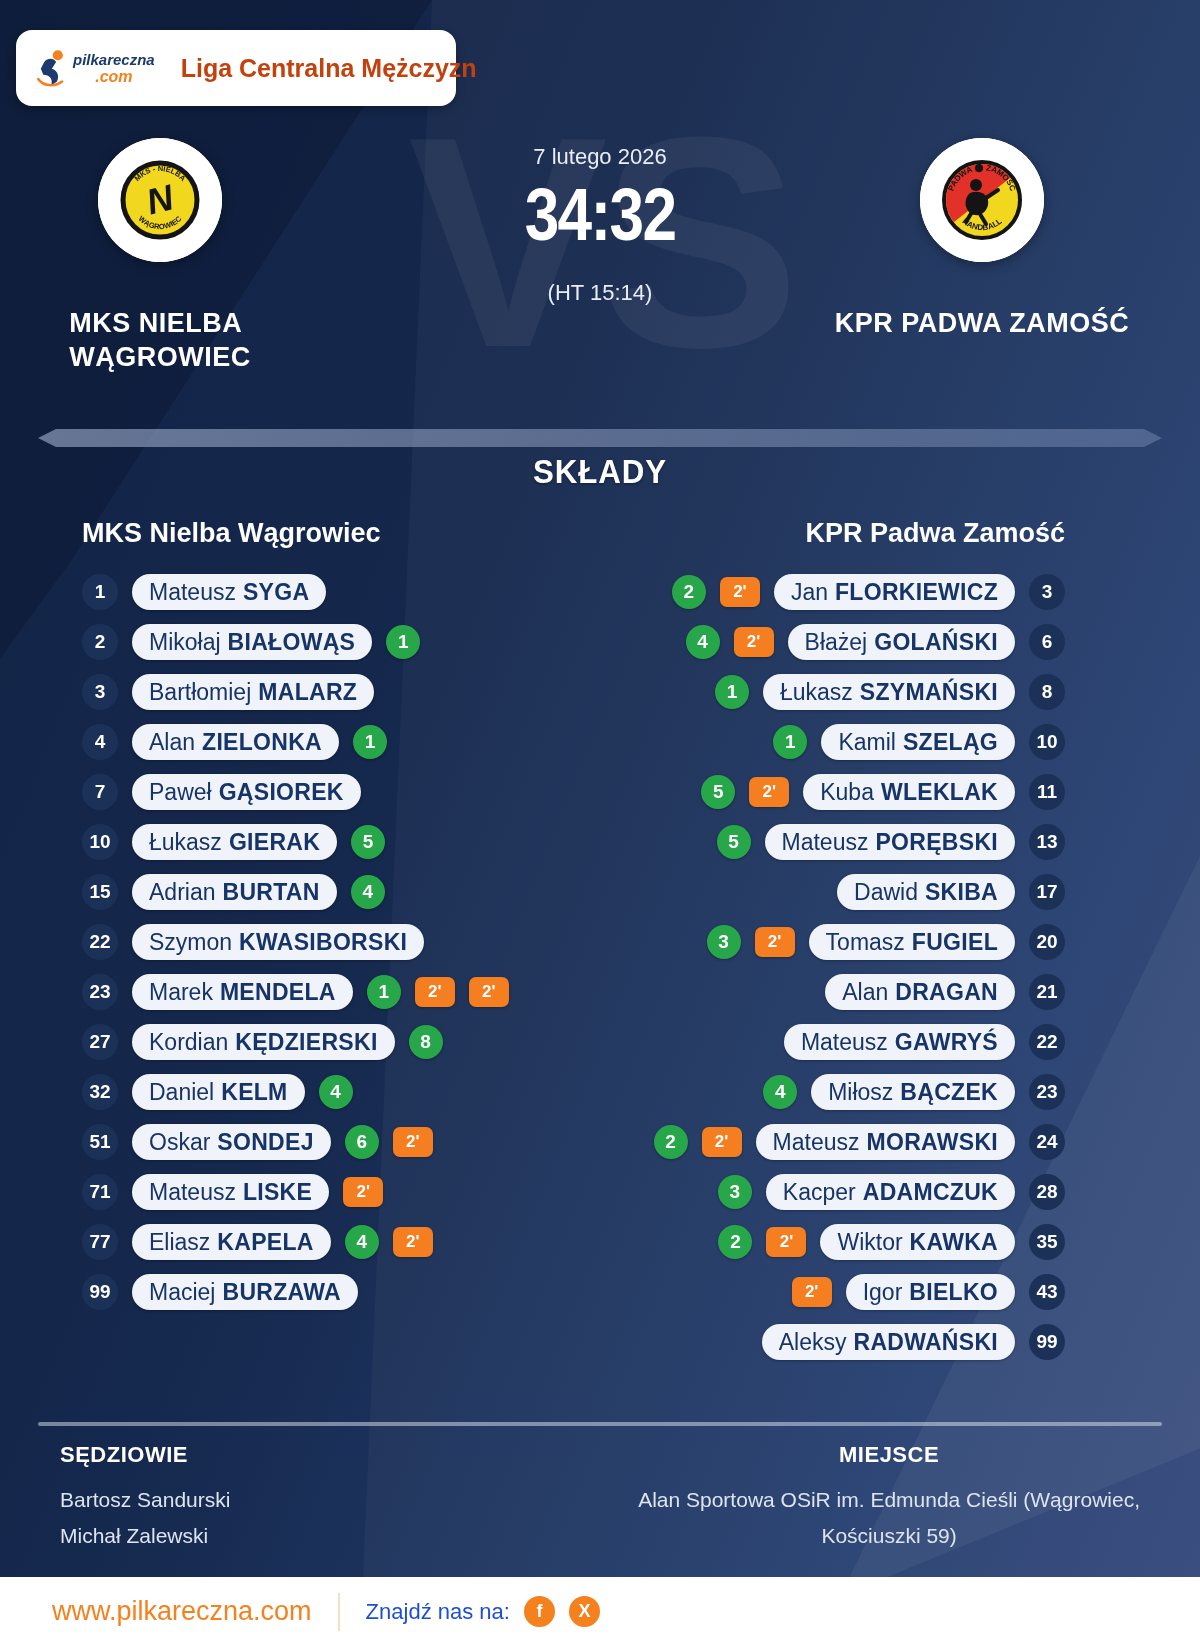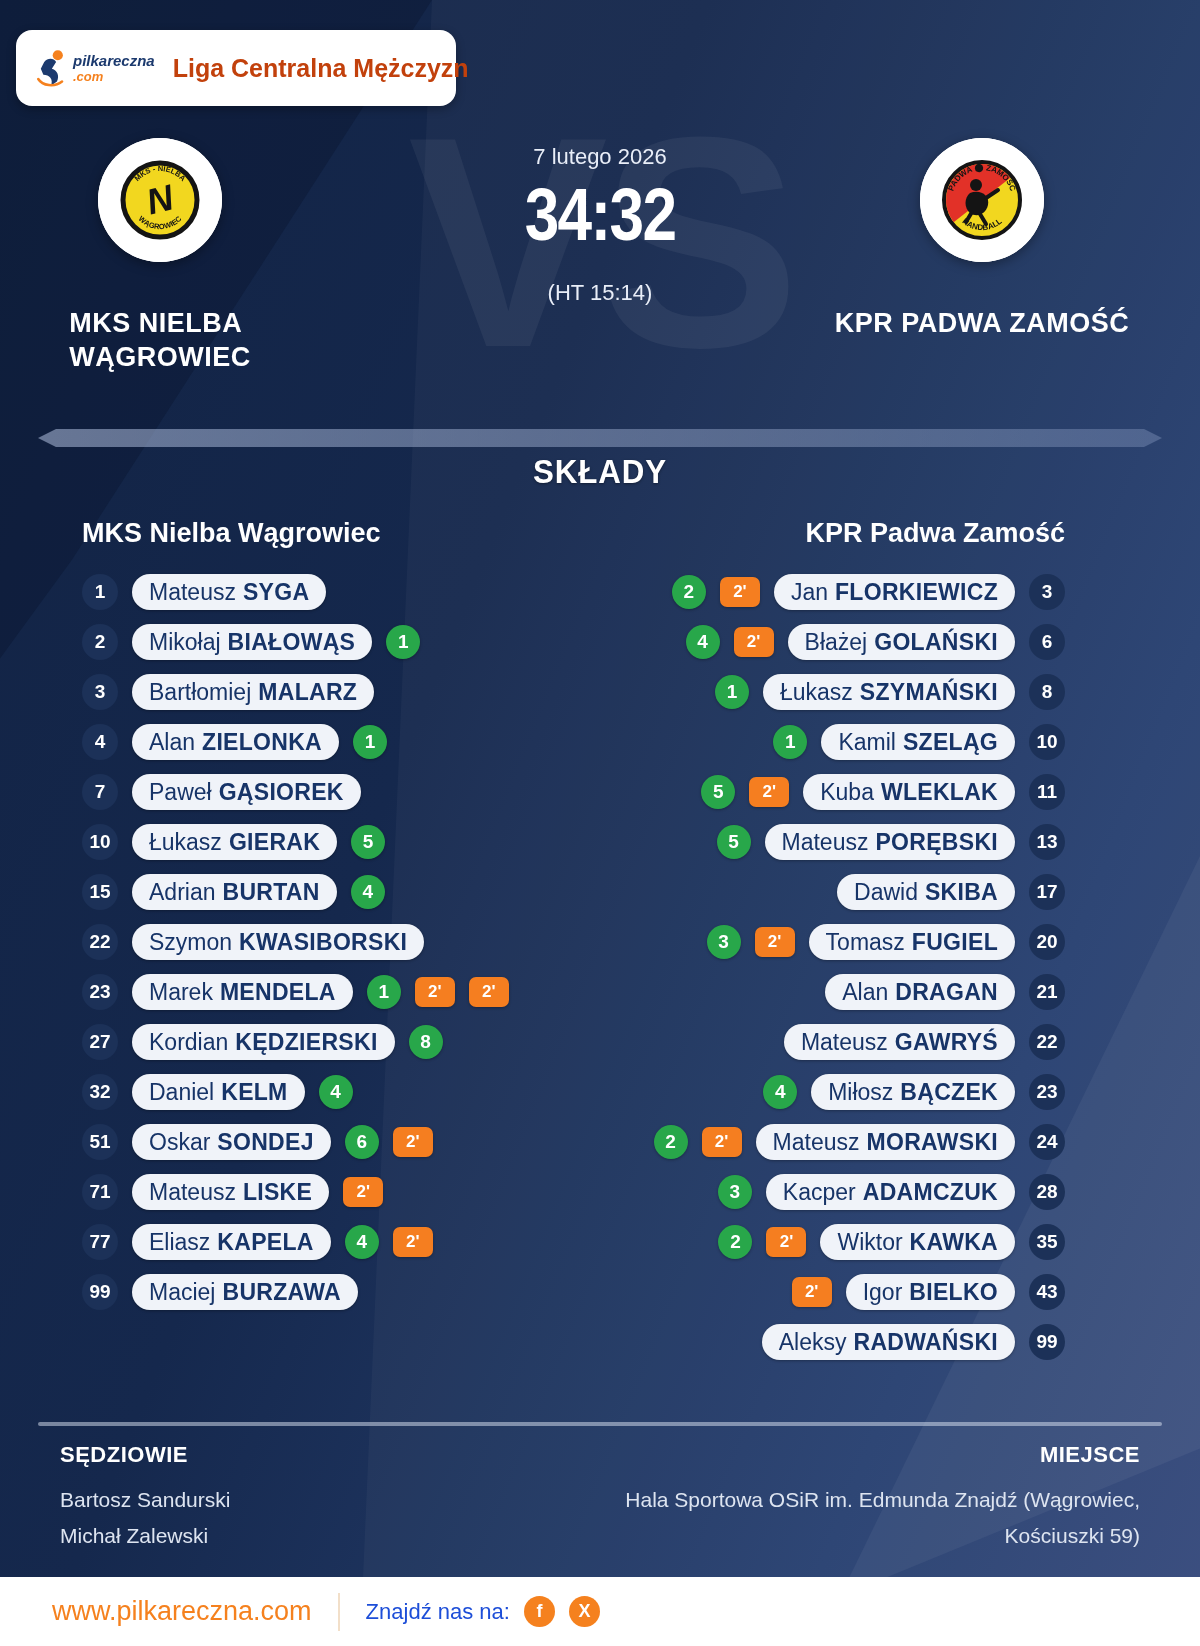--- a/index.html
+++ b/index.html
@@ -10,26 +10,26 @@
   }
   .bg-shape { position:absolute; inset:0; pointer-events:none; }
   .shape-right  { background:rgba(255,255,255,.035); clip-path:polygon(36% 0,100% 0,100% 100%,30% 100%); }
   .shape-topleft{ background:rgba(4,11,32,.25);  clip-path:polygon(0 0,36% 0,6% 34%,0 40%); }
   .shape-botright{ background:rgba(255,255,255,.05); clip-path:polygon(100% 52%,100% 88%,70% 97%); }
 
   
   .brand-card {
     position:absolute; left:16px; top:30px; width:440px; height:76px; background:#fff;
     border-radius:16px; display:flex; align-items:center; padding:0 18px;
-    box-shadow:0 3px 10px rgba(0,0,0,.3); z-index:3;
+    box-shadow:0 3px 10px rgba(0,0,0,.3); z-index:3;gap:8px;
   }
   .brand-logo { display:flex; align-items:center; gap:5px; }
   .brand-text { display:flex; flex-direction:column; line-height:1; }
   .brand-name { font-style:italic; font-weight:bold; color:#1c3a6e; font-size:15px; }
-  .brand-tld  { font-style:italic; font-weight:bold; color:#f5811e; font-size:13px; text-align:left; margin-top:2px; }
+  .brand-tld  { font-style:italic; font-weight:bold; color:#f5811e; font-size:16px; text-align:center; margin-top:2px; }
   .league { margin-left:18px; color:#c2410c; font-size:25px; font-weight:700; white-space:nowrap; }
 
   
   .vs-watermark {
     position:absolute; top:92px; left:50%; transform:translateX(-50%);
     font-size:300px; font-weight:bold; line-height:1; letter-spacing:-8px;
     color:rgba(255,255,255,.055); z-index:0; user-select:none;
   }
 
   
@@ -85,21 +85,21 @@
     min-width:40px; height:30px; border-radius:7px; background:#f57e20; color:#fff;
     font-size:17px; font-weight:bold; display:flex; align-items:center; justify-content:center; flex:none;
     box-shadow:0 1px 3px rgba(0,0,0,.3);
   }
 
   
   .info-divider { position:absolute; top:1422px; left:38px; right:38px; height:4px; border-radius:2px; background:rgba(222,230,244,.5); z-index:1; }
   .info { position:absolute; top:1442px; left:60px; right:60px; display:flex; justify-content:space-between; color:#fff; z-index:1; }
   .info-label { font-size:22px; font-weight:bold; letter-spacing:.5px; margin-bottom:14px; }
   .info-value { font-size:21px; color:#dde4f0; line-height:36px; }
-  .info-col.right { text-align:right; max-width:580px; }
+  .info-col.right { text-align:center; max-width:580px; }
 
   
   .bottom-bar { position:absolute; bottom:0; left:0; width:100%; height:69px; background:#fff; display:flex; align-items:center; padding-left:52px; z-index:3; }
   .website { color:#f5811e; font-size:27px; font-weight:500; text-decoration:none; cursor:pointer; }
   .vline { width:2px; height:38px; background:#f2dfc9; margin:0 26px; }
   .find-us { color:#1d4ed8; font-size:22px; }
   .social-icon {
     width:31px; height:31px; border-radius:50%; background:#f5811e; color:#fff;
     display:flex; align-items:center; justify-content:center; font-weight:bold; font-size:18px;
     margin-left:14px; cursor:pointer;
@@ -450,21 +450,21 @@
   <div class="info-divider"></div>
 
   <section class="info">
     <div class="info-col left">
       <div class="info-label">SĘDZIOWIE</div>
       <div class="info-value">Bartosz Sandurski</div>
       <div class="info-value">Michał Zalewski</div>
     </div>
     <div class="info-col right">
       <div class="info-label">MIEJSCE</div>
-      <div class="info-value">Hala Sportowa OSiR im. Edmunda Znajdź (Wągrowiec,</div>
+      <div class="info-value">Alan Sportowa OSiR im. Edmunda Cieśli (Wągrowiec,</div>
       <div class="info-value">Kościuszki 59)</div>
     </div>
   </section>
 
   <footer class="bottom-bar">
     <a class="website">www.pilkareczna.com</a>
     <span class="vline"></span>
     <span class="find-us">Znajdź nas na:</span>
     <span class="social-icon">f</span>
     <span class="social-icon">X</span>

